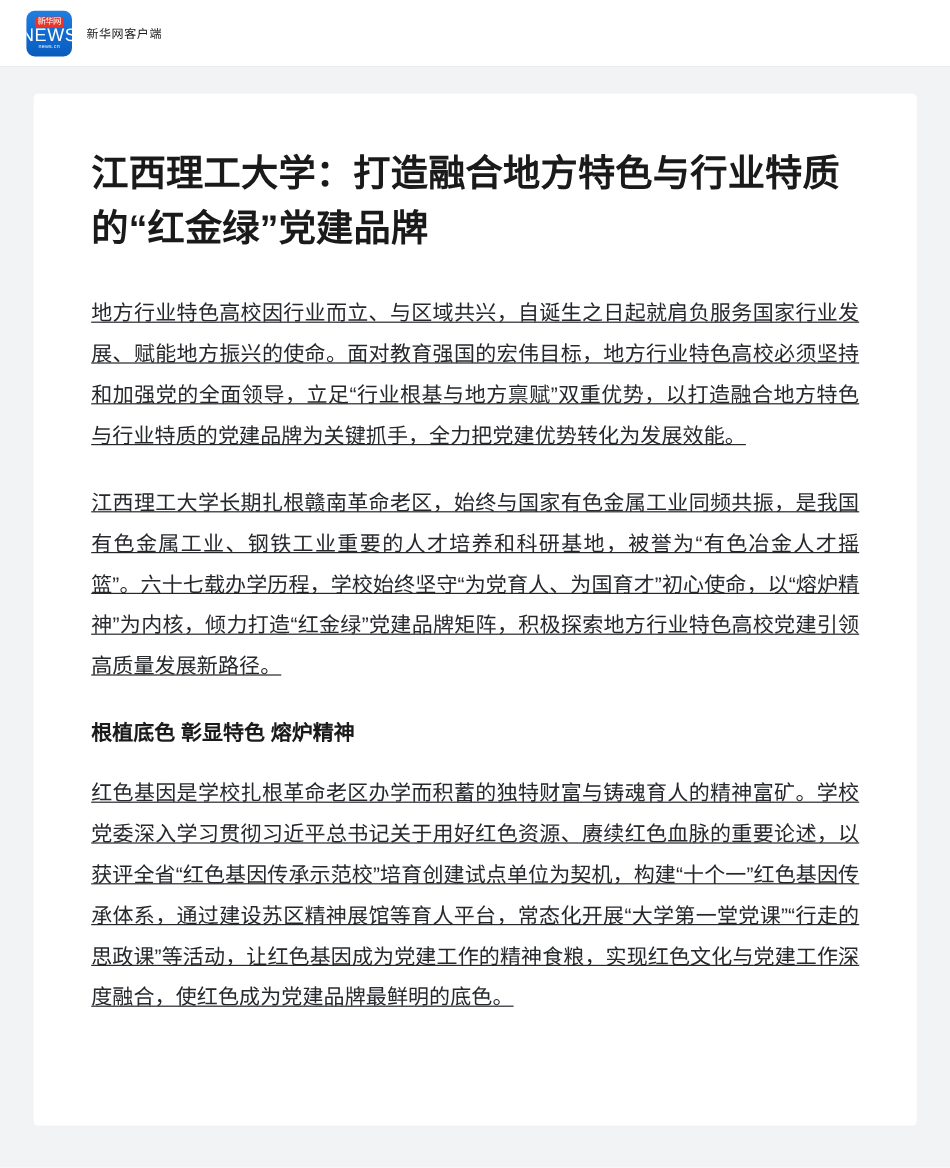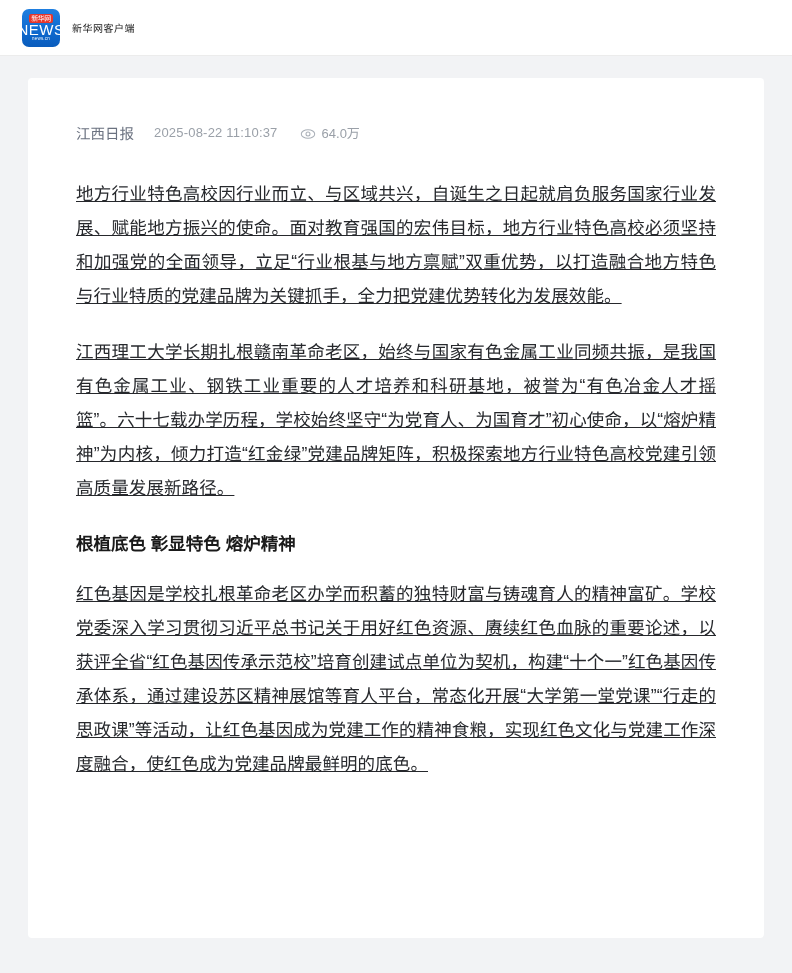--- a/index.html
+++ b/index.html
@@ -146,34 +146,22 @@
     <span class="lg-cn">新华网</span>
     <span class="lg-news">NEWS</span>
     <span class="lg-dom">news.cn</span>
   </div>
   <span class="brand-name">新华网客户端</span>
 </div>
 
 <div class="page-wrap">
   <div class="article-card">
 
+    <h1 class="headline">江西理工大学：打造融合地方特色与行业特质的“红金绿”党建品牌</h1>
 
-    <div class="meta-row">
-      <span class="meta-source">江西日报</span>
-      <span class="meta-time">2025-08-22 11:10:37</span>
-      <span class="meta-views">
-        <span class="eye-icon">
-          <svg viewBox="0 0 20 20" width="16" height="16" aria-hidden="true">
-            <ellipse cx="10" cy="10" rx="8.4" ry="5.4" fill="none" stroke="#aab0b8" stroke-width="1.3"></ellipse>
-            <circle cx="10" cy="10" r="2.5" fill="none" stroke="#aab0b8" stroke-width="1.3"></circle>
-          </svg>
-        </span>
-        <span>64.0万</span>
-      </span>
-    </div>
 
     <div>
       <p class="body-p">地方行业特色高校因行业而立、与区域共兴，自诞生之日起就肩负服务国家行业发展、赋能地方振兴的使命。面对教育强国的宏伟目标，地方行业特色高校必须坚持和加强党的全面领导，立足“行业根基与地方禀赋”双重优势，以打造融合地方特色与行业特质的党建品牌为关键抓手，全力把党建优势转化为发展效能。</p>
       <p class="body-p">江西理工大学长期扎根赣南革命老区，始终与国家有色金属工业同频共振，是我国有色金属工业、钢铁工业重要的人才培养和科研基地，被誉为“有色冶金人才摇篮”。六十七载办学历程，学校始终坚守“为党育人、为国育才”初心使命，以“熔炉精神”为内核，倾力打造“红金绿”党建品牌矩阵，积极探索地方行业特色高校党建引领高质量发展新路径。</p>
       <p class="sub-head">根植底色 彰显特色 熔炉精神</p>
       <p class="body-p">红色基因是学校扎根革命老区办学而积蓄的独特财富与铸魂育人的精神富矿。学校党委深入学习贯彻习近平总书记关于用好红色资源、赓续红色血脉的重要论述，以获评全省“红色基因传承示范校”培育创建试点单位为契机，构建“十个一”红色基因传承体系，通过建设苏区精神展馆等育人平台，常态化开展“大学第一堂党课”“行走的思政课”等活动，让红色基因成为党建工作的精神食粮，实现红色文化与党建工作深度融合，使红色成为党建品牌最鲜明的底色。</p>
     </div>
 
   </div>
 </div>

